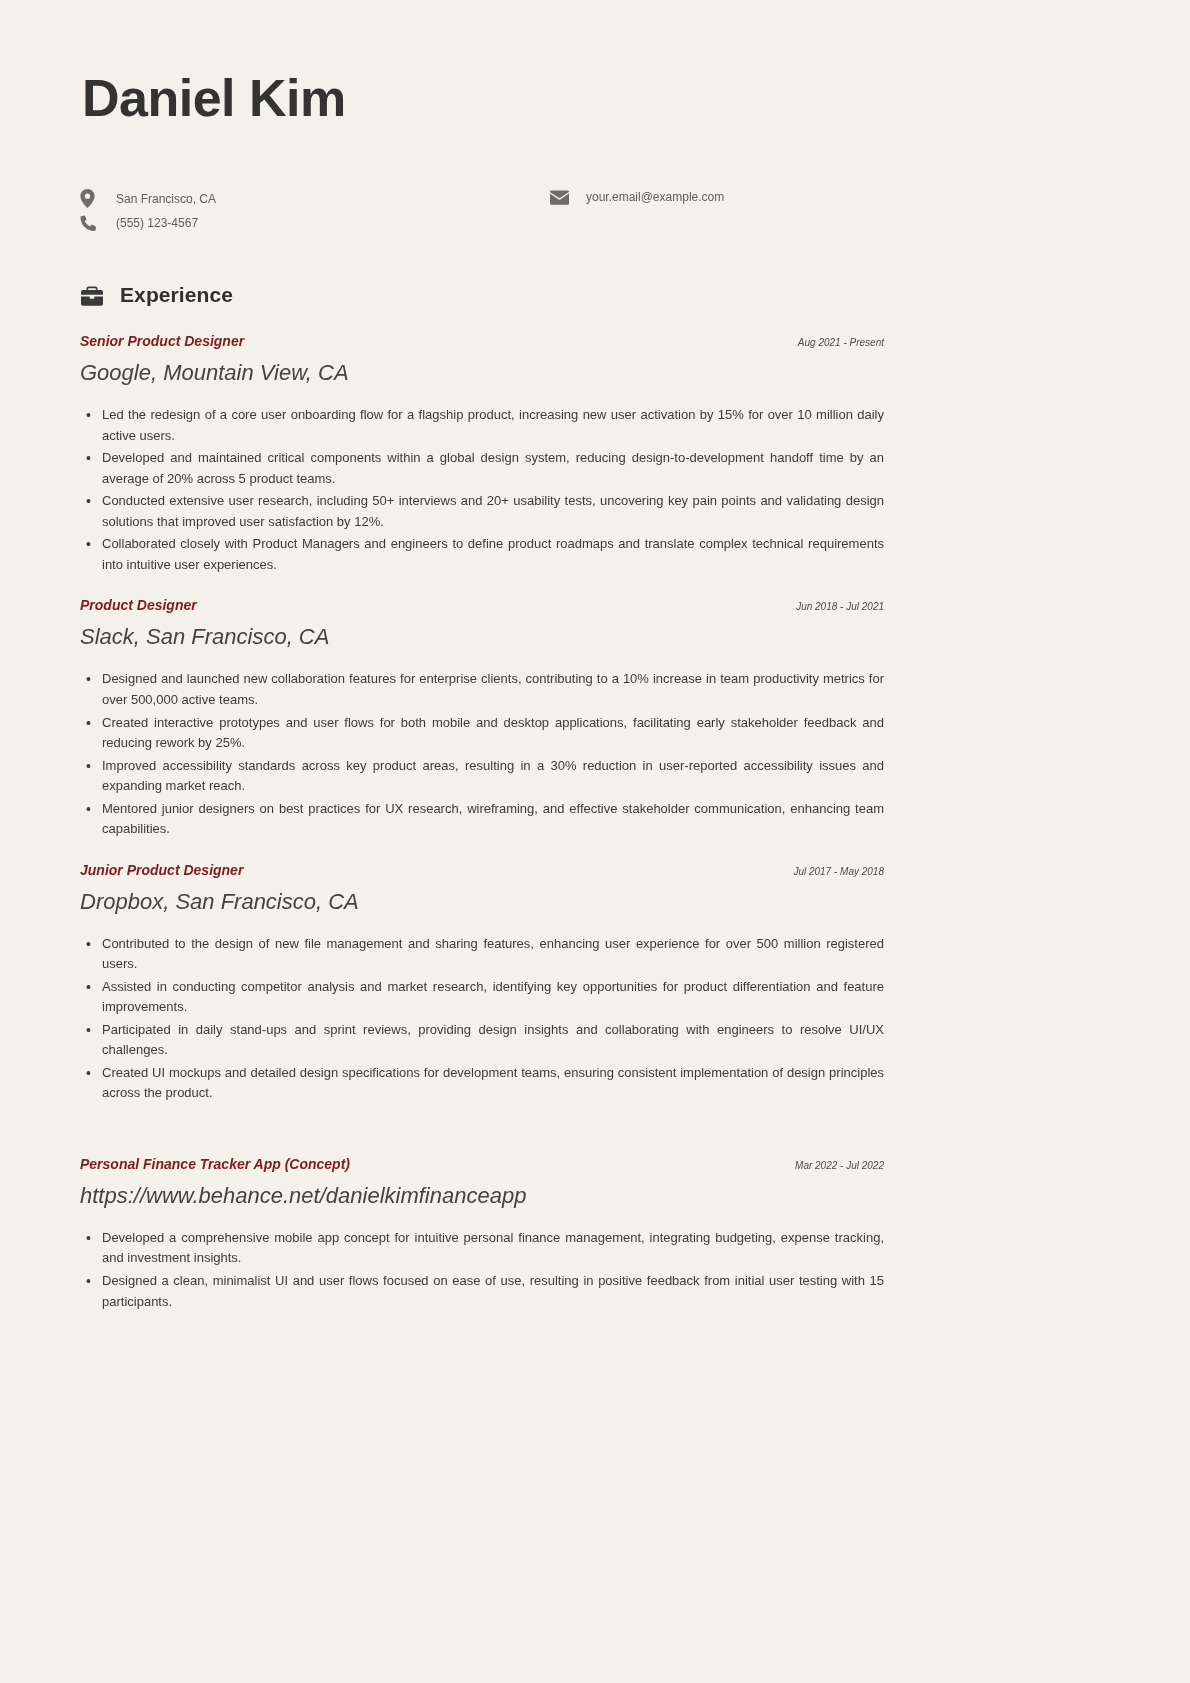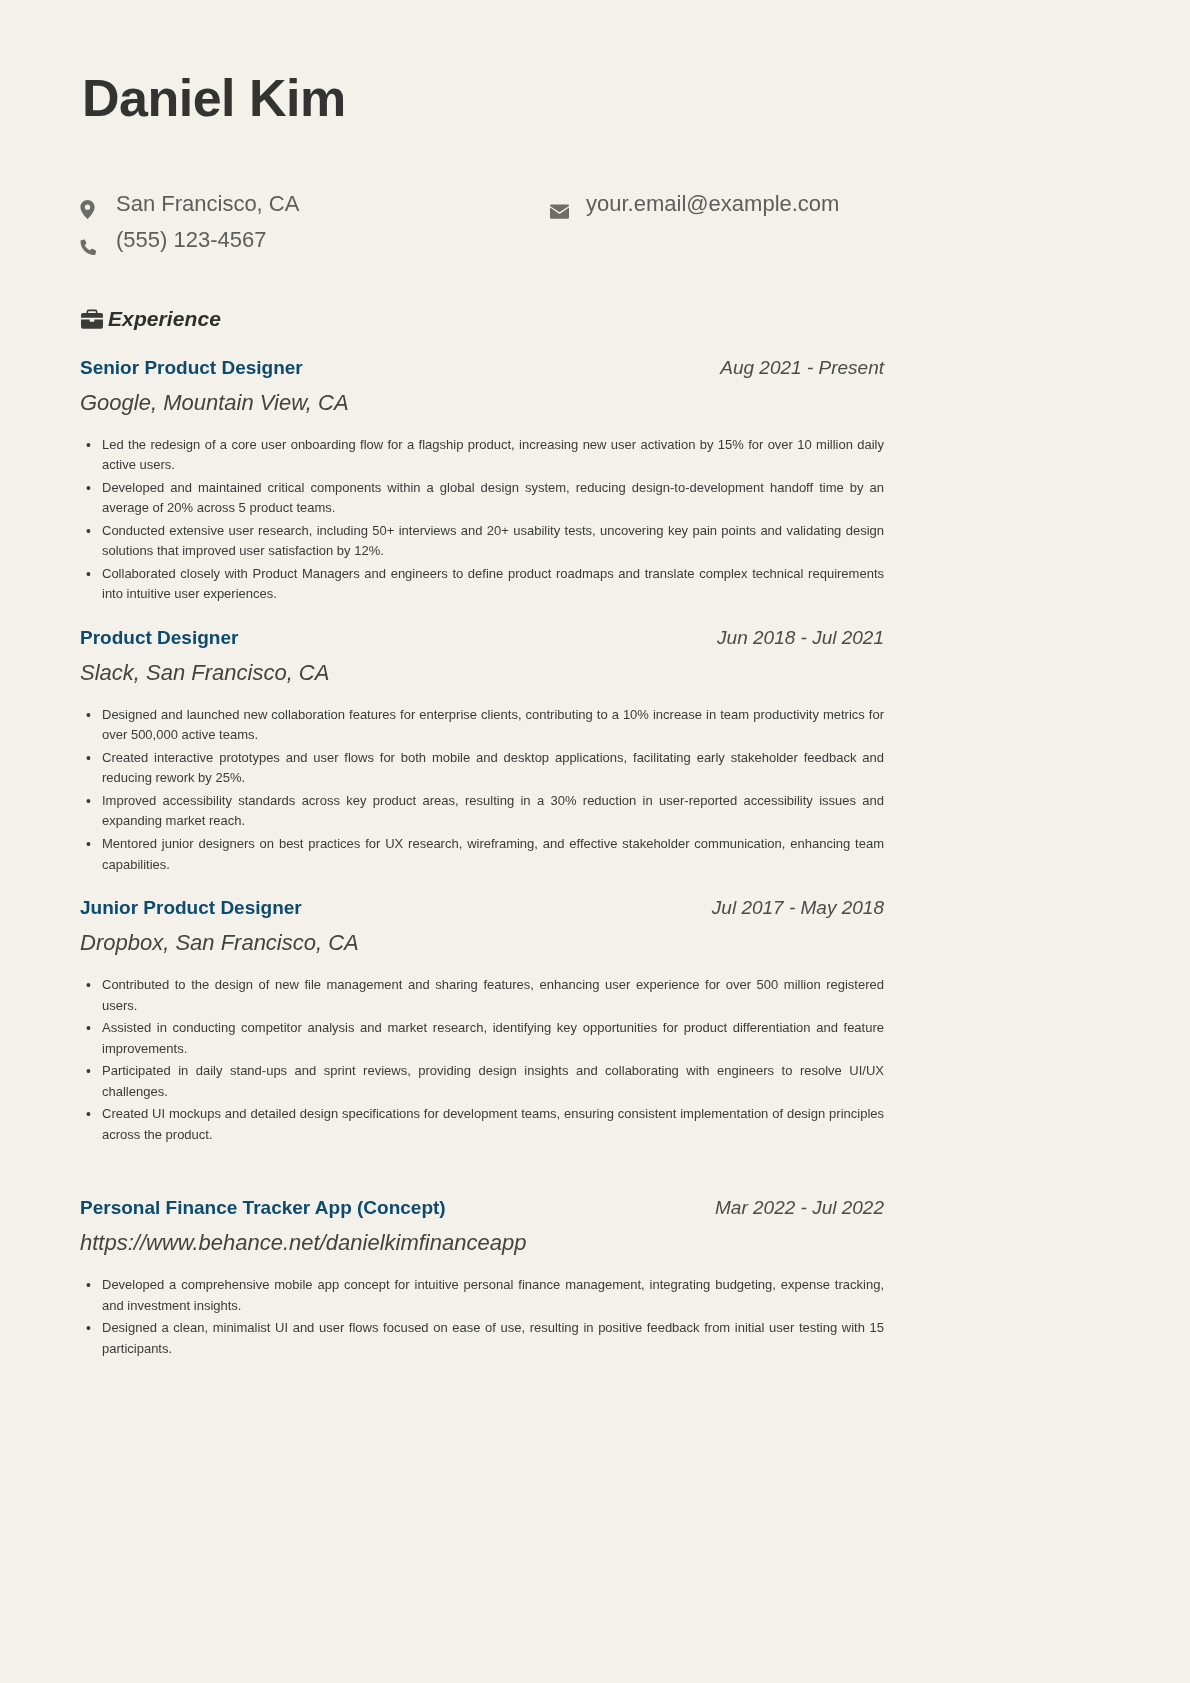--- a/index.html
+++ b/index.html
@@ -40,44 +40,43 @@
     align-items: flex-start;
   }
   .contact-col {
     display: flex;
     flex-direction: column;
     gap: 6px;
   }
   .contact-col.left { width: 470px; }
   .contact-row {
     display: flex;
-    align-items: flex-end;
-    font-size: 22px;
+    align-items: center;
+    font-size: 12px;
     color: #5d5d5b;
     line-height: 1.35;
   }
   .contact-icon {
     width: 24px;
     min-width: 24px;
     display: inline-flex;
     align-items: center;
     justify-content: flex-start;
     color: #6c6c69;
     margin-right: 12px;
   }
   .contact-icon svg { display: block; }
 
   
   .section { margin-top: 52px; }
   .section-title-row {
     display: flex;
     align-items: center;
-    gap: 4px;
+    gap: 16px;
     margin-bottom: 26px;
-    font-style: italic;
   }
   .section-icon {
     width: 24px;
     height: 24px;
     display: inline-flex;
     align-items: center;
     justify-content: center;
     color: #3a3a38;
   }
   .section-icon svg { display: block; }
@@ -89,26 +88,27 @@
   }
 
   
   .entry { margin-bottom: 22px; }
   .entry-head {
     display: flex;
     justify-content: space-between;
     align-items: baseline;
   }
   .entry-title {
-    font-size: 19px;
+    font-size: 14px;
     font-weight: bold;
-    color: #0c4a6e;
+    color: #7f1d1d;
+    font-style: italic;
   }
   .entry-date {
-    font-size: 19px;
+    font-size: 10px;
     font-style: italic;
     color: #4b4b49;
     white-space: nowrap;
   }
   .entry-sub {
     font-size: 22px;
     font-style: italic;
     color: #43433f;
     margin-top: 11px;
   }

